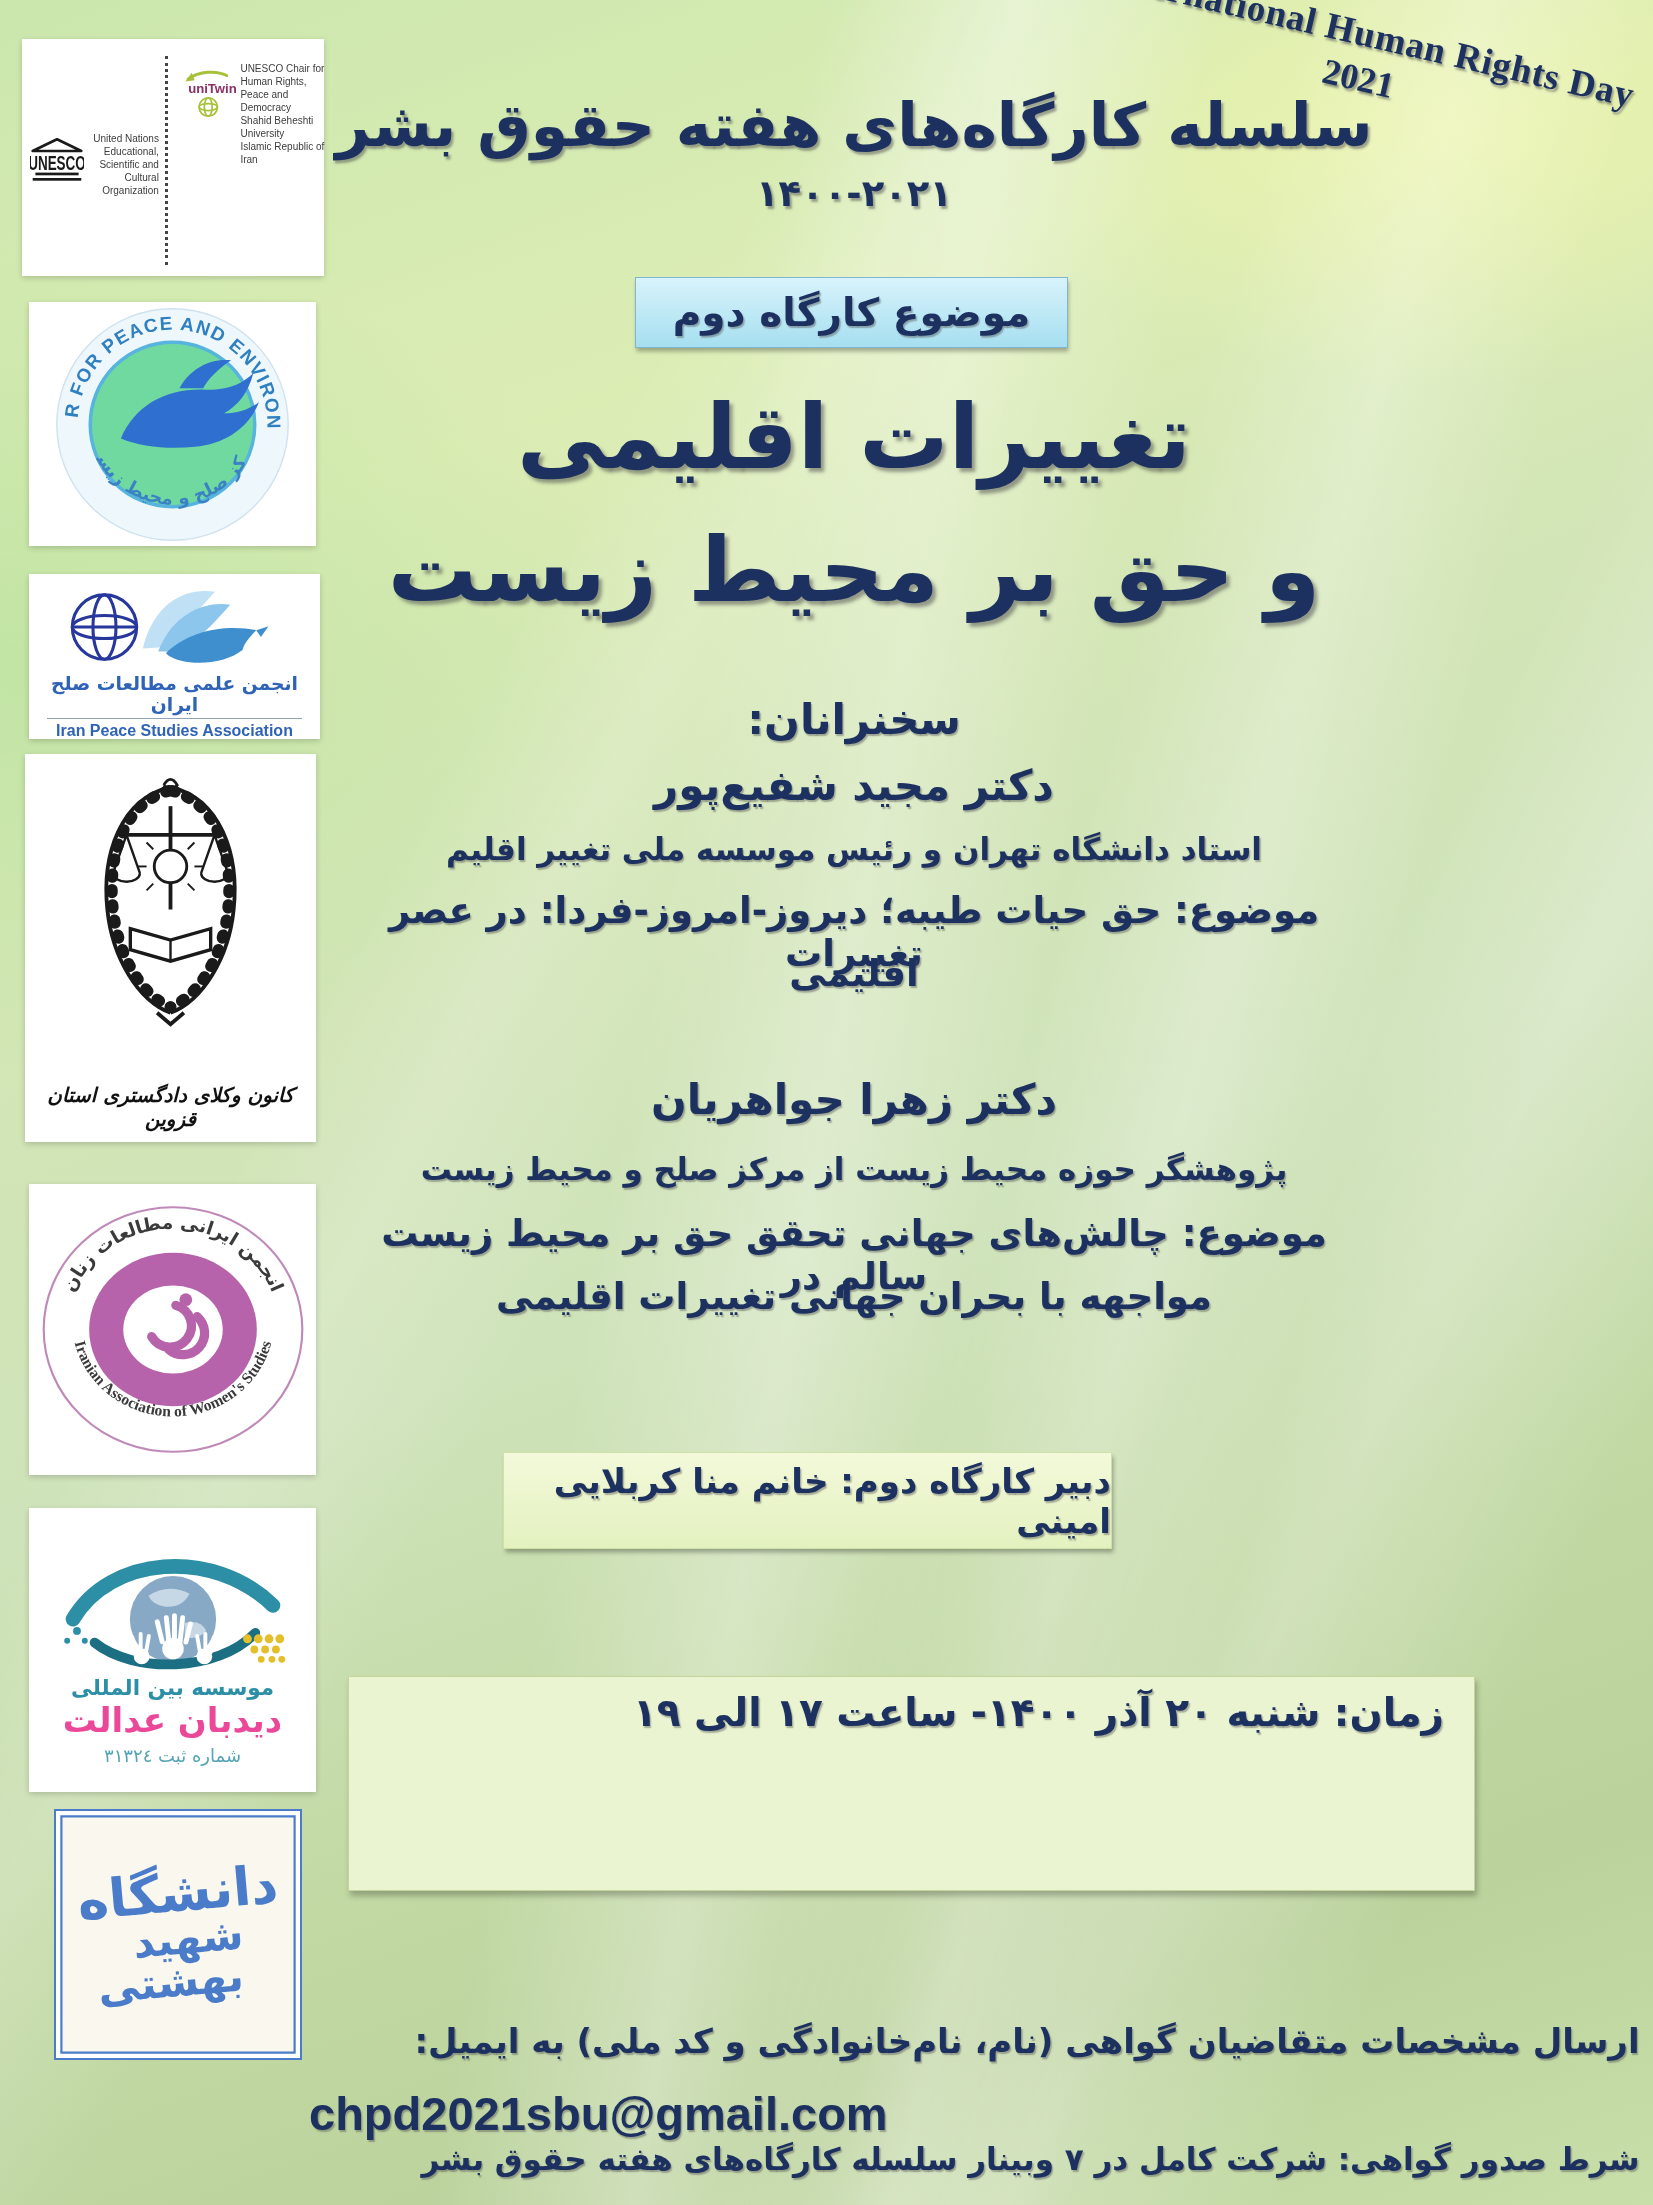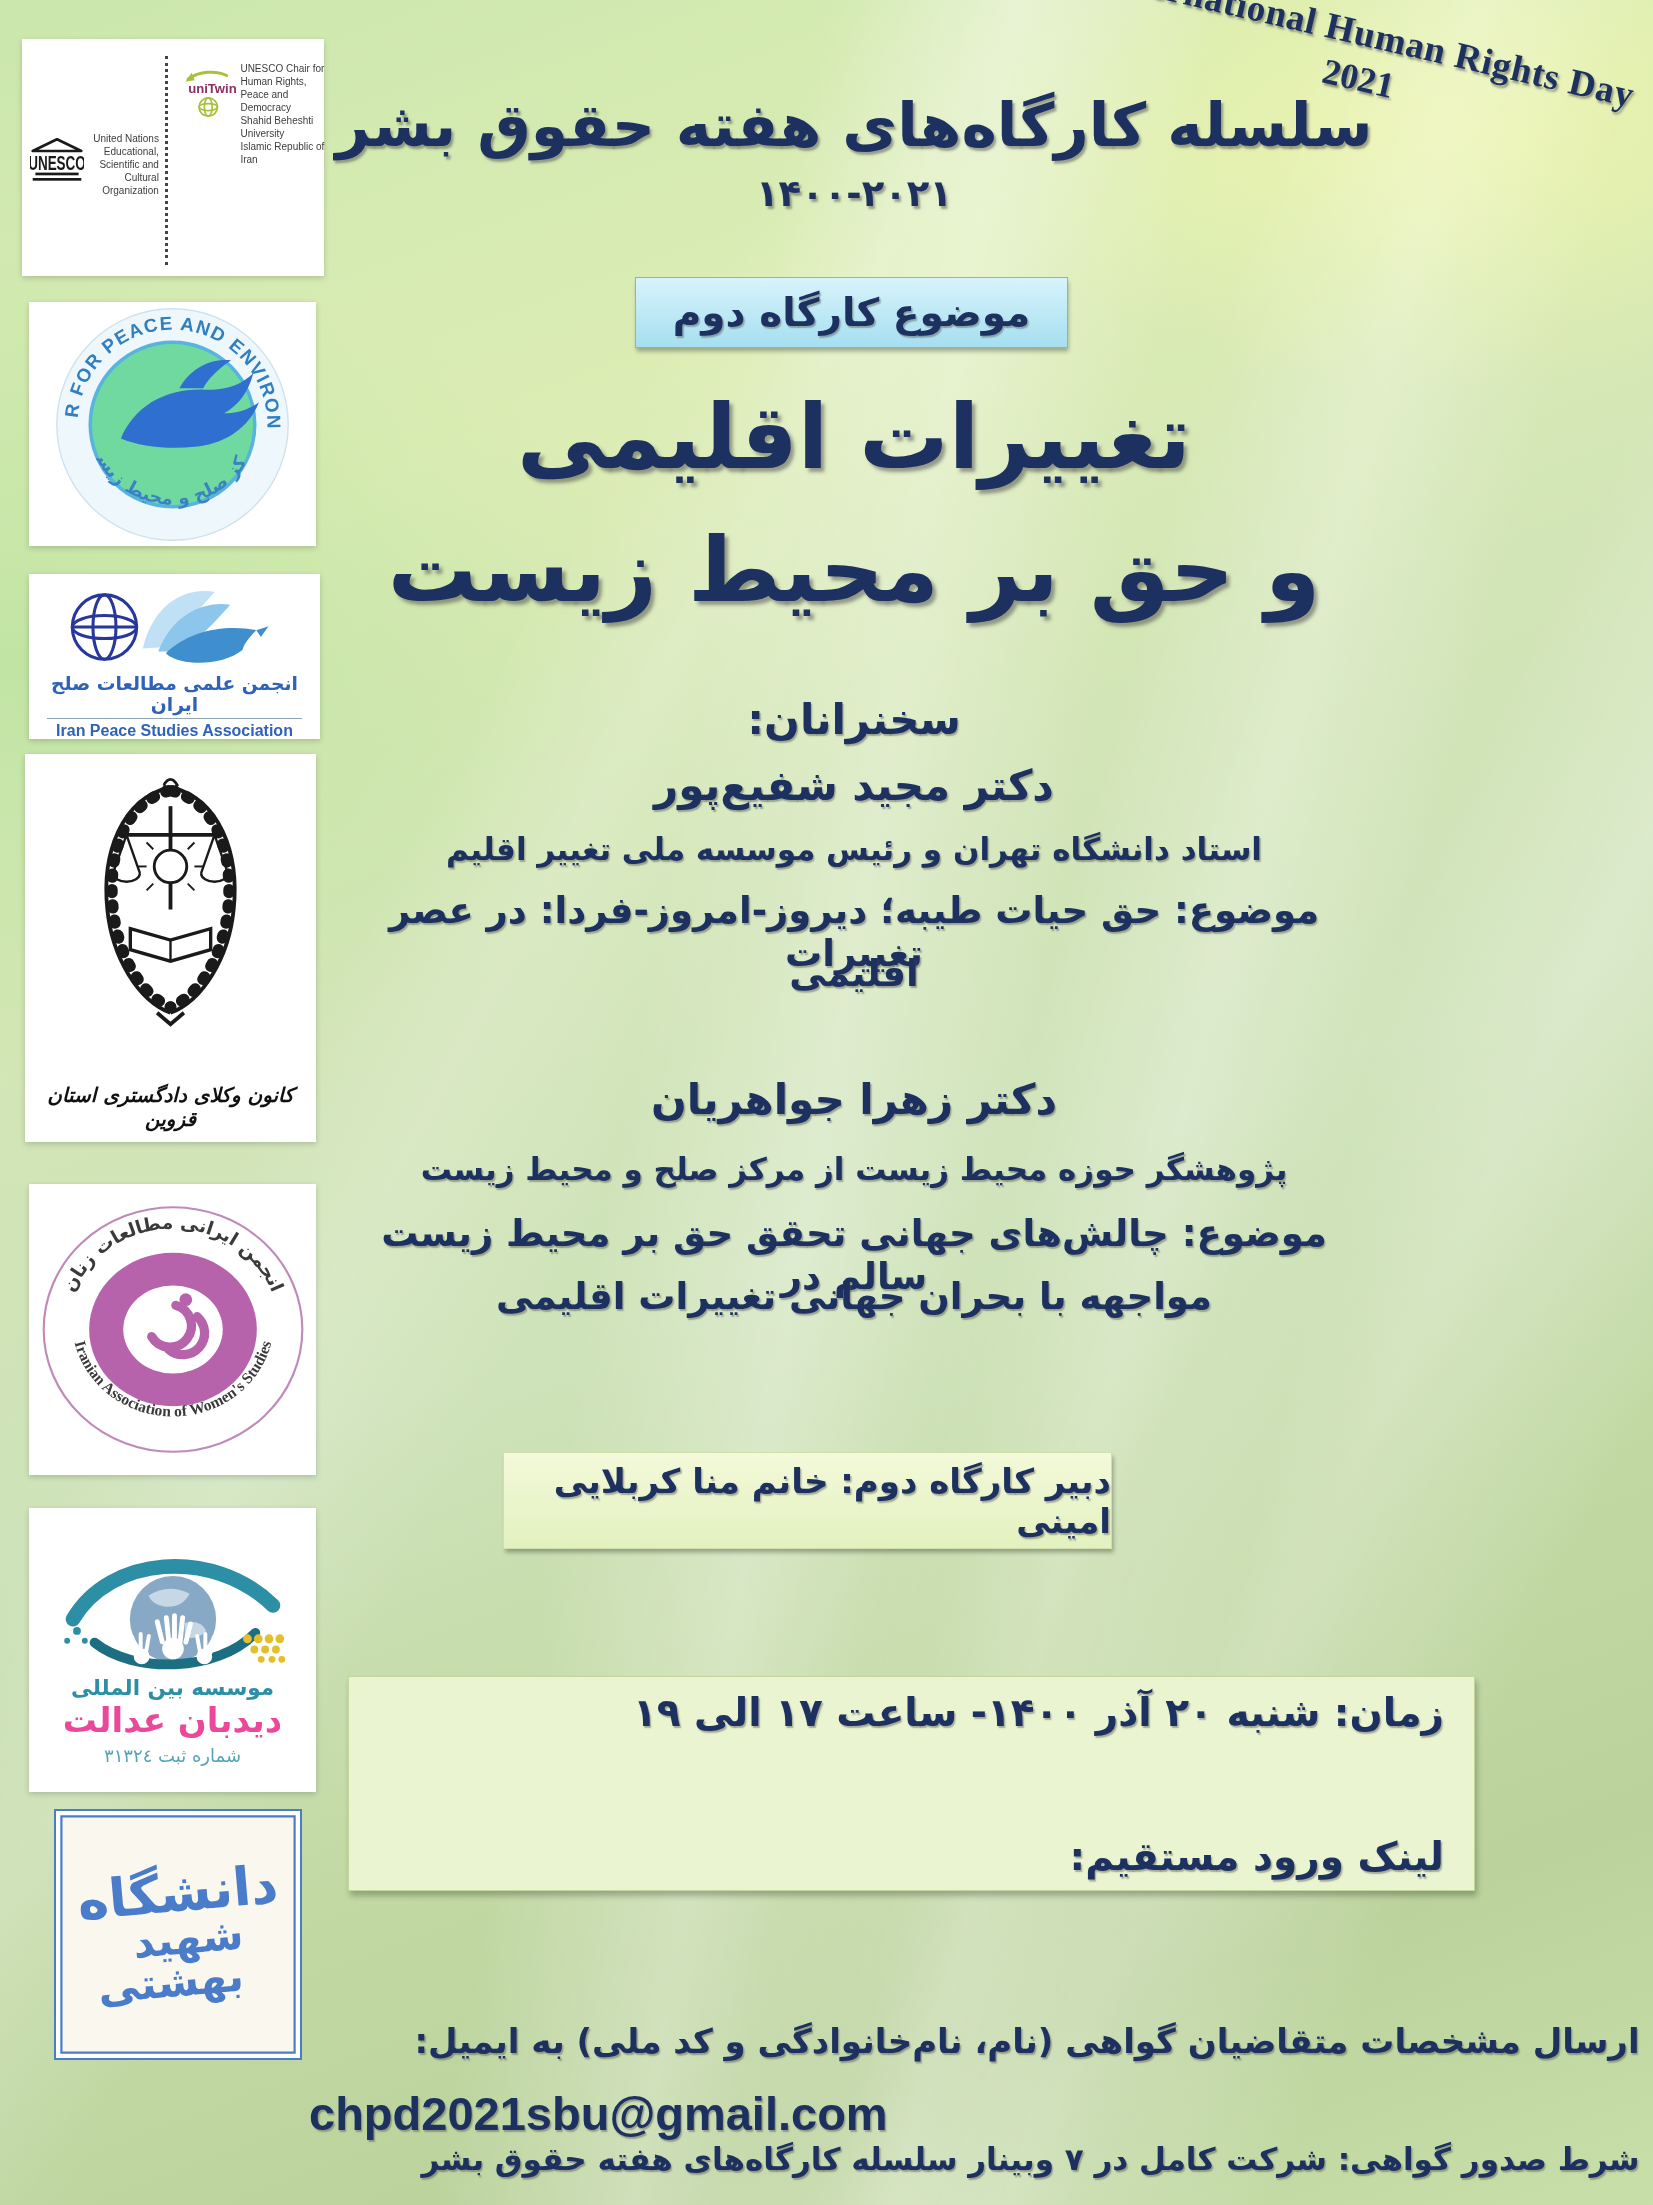--- a/index.html
+++ b/index.html
@@ -302,20 +302,19 @@
   <div class="abs ctr rtl bold navy sh-sm sp1-t2">اقلیمی</div>
   <div class="abs ctr rtl bold navy sh-sm sp2-name">دکتر زهرا جواهریان</div>
   <div class="abs ctr rtl bold navy sh-sm sp2-affil">پژوهشگر حوزه محیط زیست از مرکز صلح و محیط زیست</div>
   <div class="abs ctr rtl bold navy sh-sm sp2-t1">موضوع: چالش‌های جهانی تحقق حق بر محیط زیست سالم در</div>
   <div class="abs ctr rtl bold navy sh-sm sp2-t2">مواجهه با بحران جهانی تغییرات اقلیمی</div>
 
   <div class="abs secretary sh-sm">دبیر کارگاه دوم: خانم منا کربلایی امینی</div>
 
   <div class="abs info-box">
     <div class="info-time sh-sm">زمان: شنبه ۲۰ آذر ۱۴۰۰- ساعت ۱۷ الی ۱۹</div>
-    <div class="info-label sh-sm">لینک ورود مستقیم:</div>
   </div>
 
   <div class="abs rt bold navy sh-sm cert-line">ارسال مشخصات متقاضیان گواهی (نام، نام‌خانوادگی و کد ملی) به ایمیل:</div>
   <div class="abs email sh-sm">chpd2021sbu@gmail.com</div>
   <div class="abs rt bold navy sh-sm cond-line">شرط صدور گواهی: شرکت کامل در ۷ وبینار سلسله کارگاه‌های هفته حقوق بشر</div>
 </div>
 
 
 </body></html>

